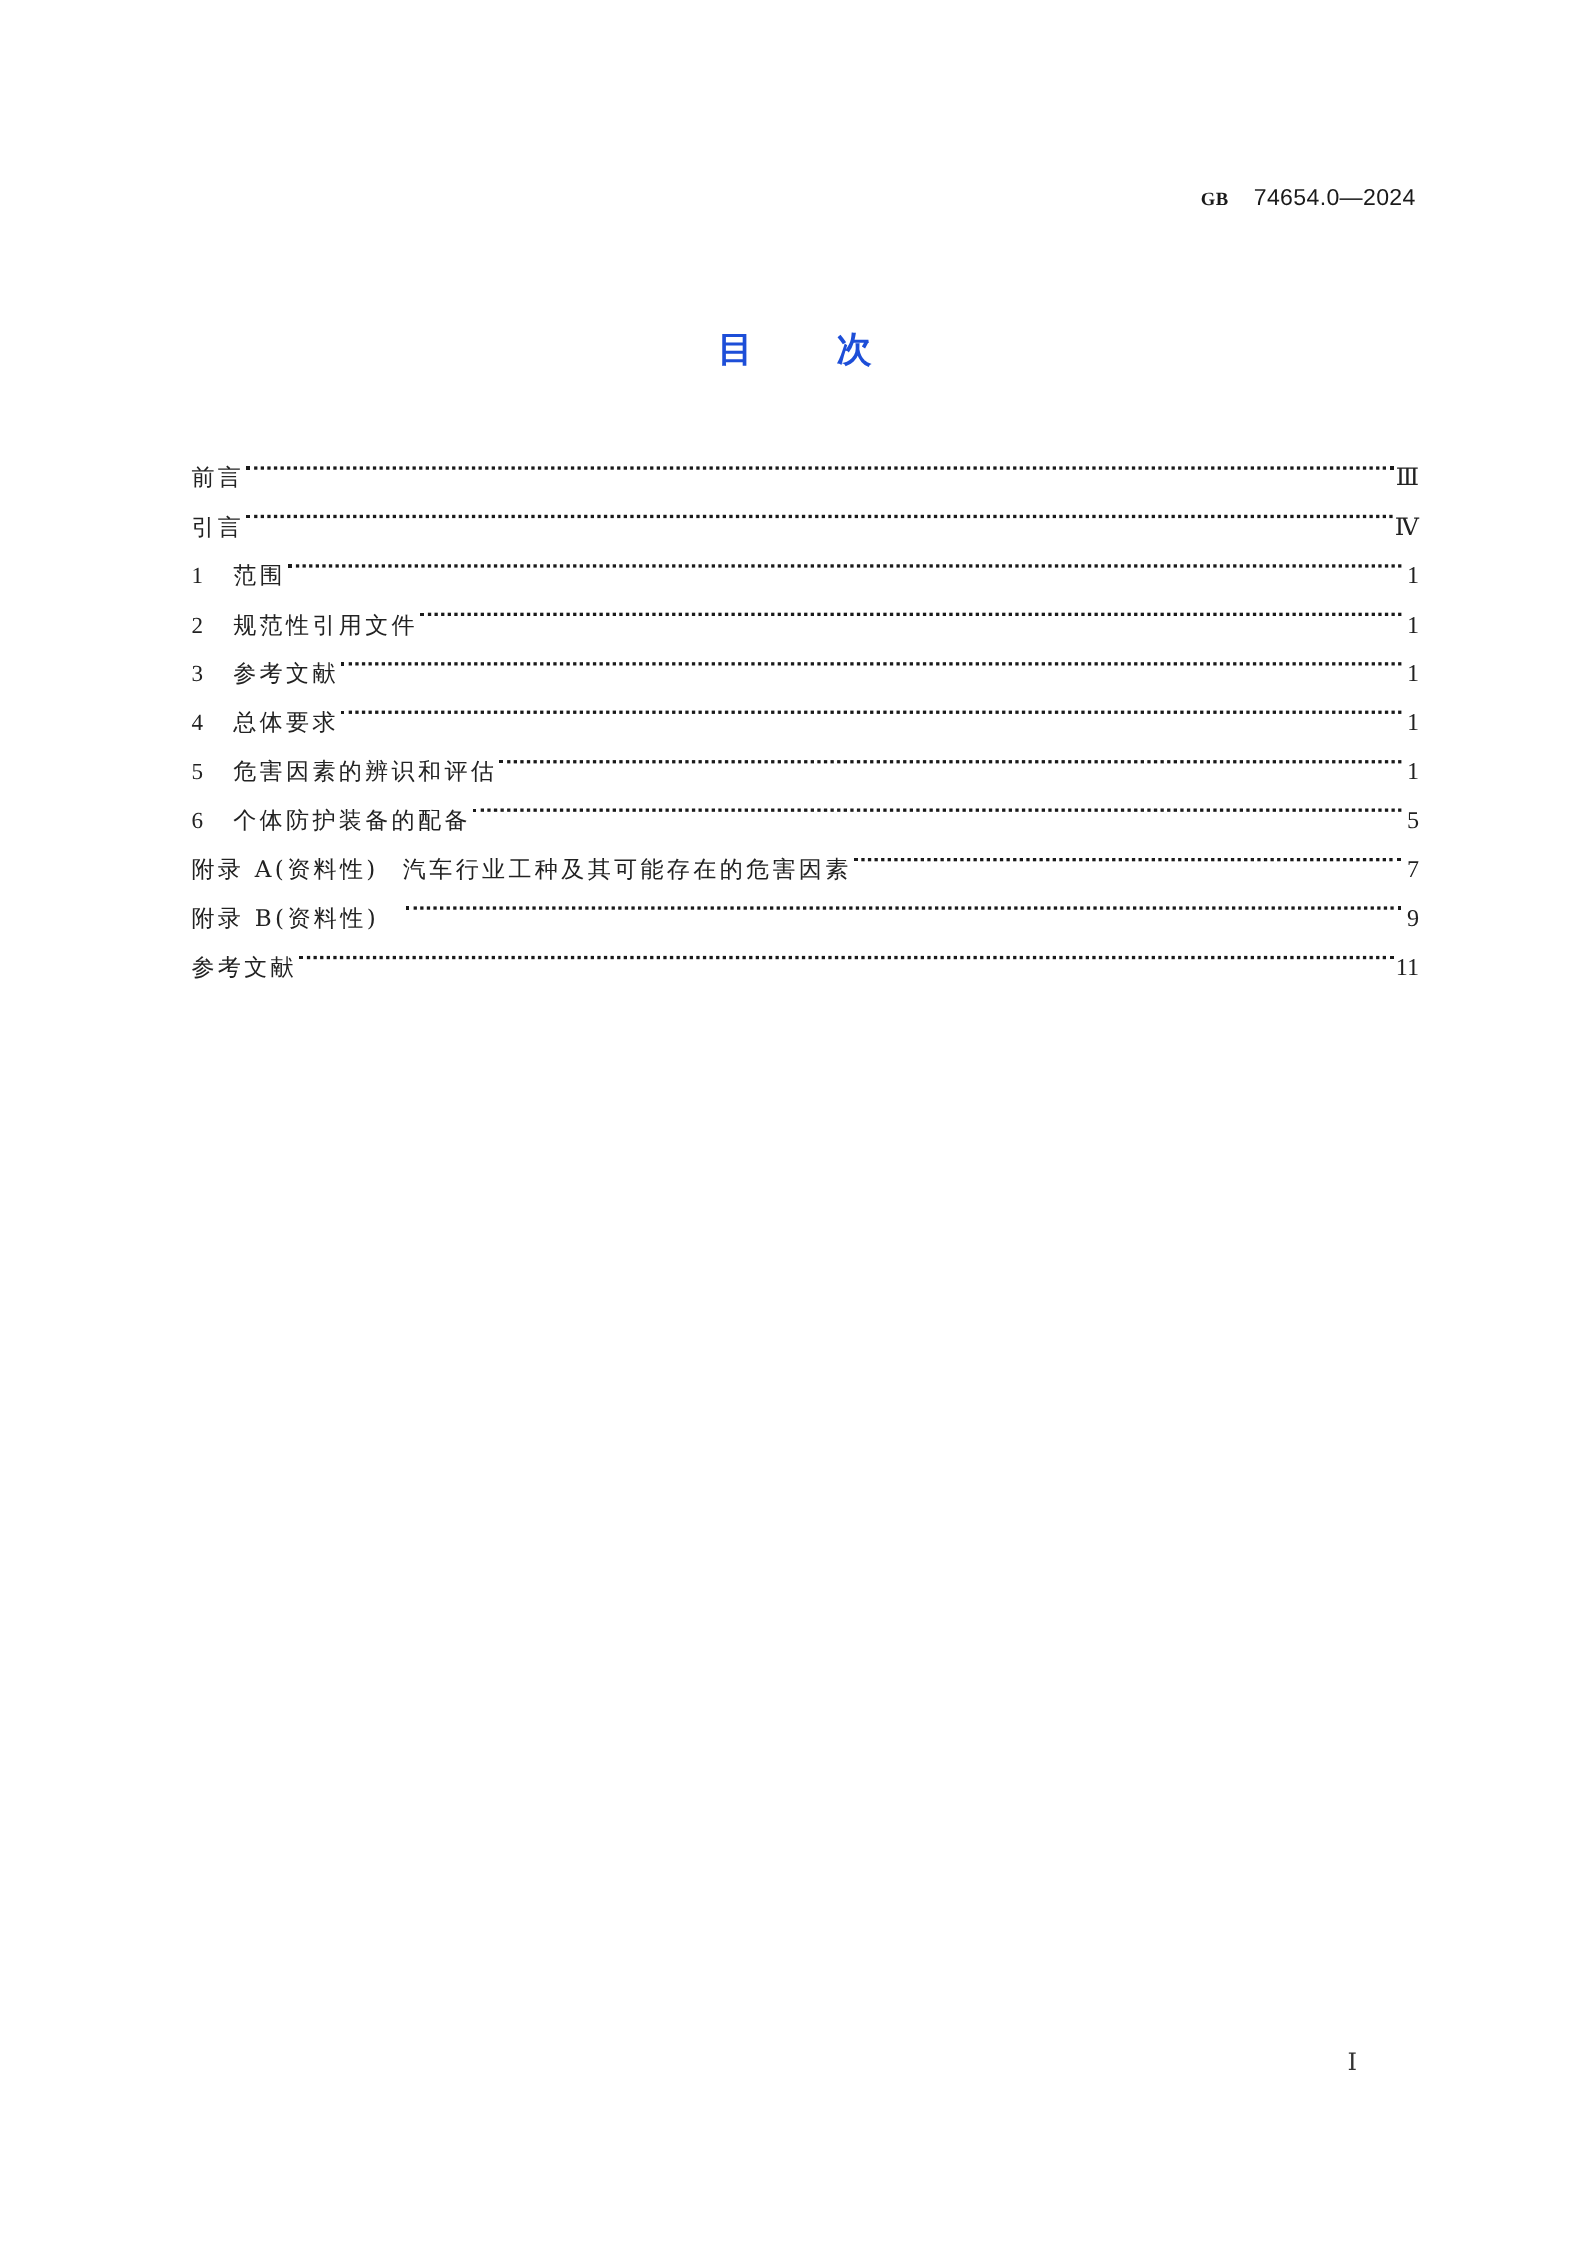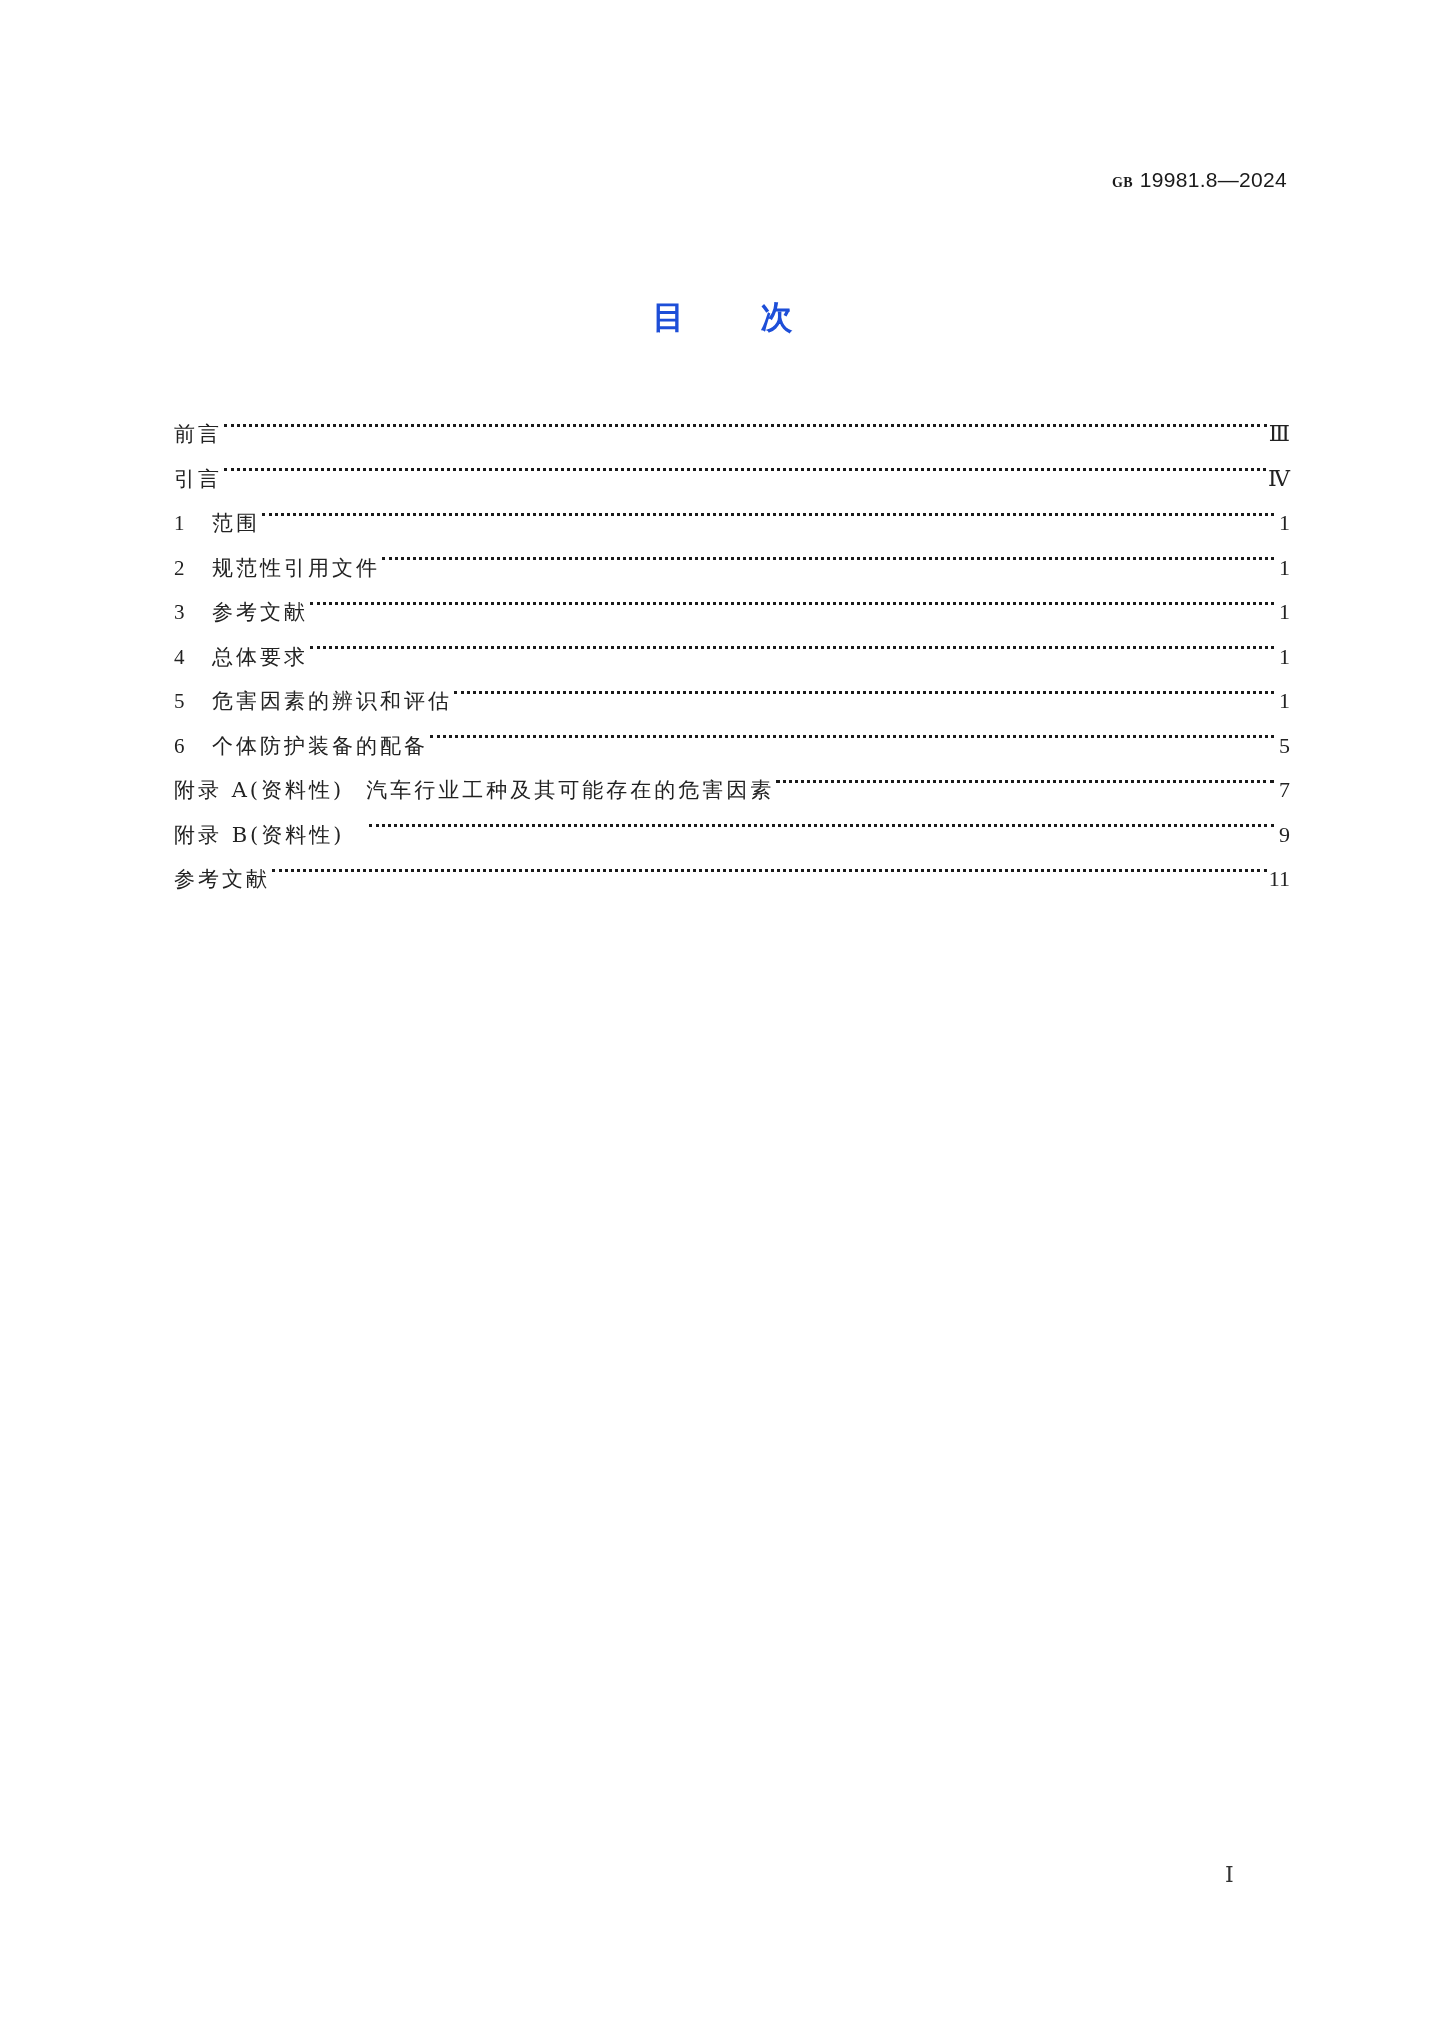--- a/index.html
+++ b/index.html
@@ -20,22 +20,22 @@
       top: 168px;
       right: 158px;
       font-family: "Liberation Sans", "DejaVu Sans", sans-serif;
       font-size: 21px;
       letter-spacing: 0.3px;
       color: #1a1a1a;
     }
     .std-number .gb {
       font-family: "Liberation Serif", "DejaVu Serif", serif;
       font-weight: bold;
-      font-size: 14px;
-      margin-right: 7px;
+      font-size: 17px;
+      margin-right: 23px;
     }
     .toc-title {
       position: absolute;
       top: 296px;
       left: 0;
       width: 100%;
       text-align: center;
       font-family: "DejaVu Sans", "Liberation Sans", sans-serif;
       font-size: 32px;
       font-weight: bold;
@@ -94,21 +94,21 @@
       left: 1225px;
       font-family: "Liberation Serif", "DejaVu Serif", serif;
       font-size: 22px;
       color: #333;
     }
   </style>
 </head>
 <body>
 
 <div class="std-number">
-  <span class="gb">GB</span><span>19981.8—2024</span>
+  <span class="gb">GB</span><span>74654.0—2024</span>
 </div>
 
 <div class="toc-title">
   <span>目</span><span>次</span>
 </div>
 
 <ul class="toc-list">
   <li class="toc-entry">
     <span class="toc-label">前言</span>
     <span class="toc-leader"></span>

